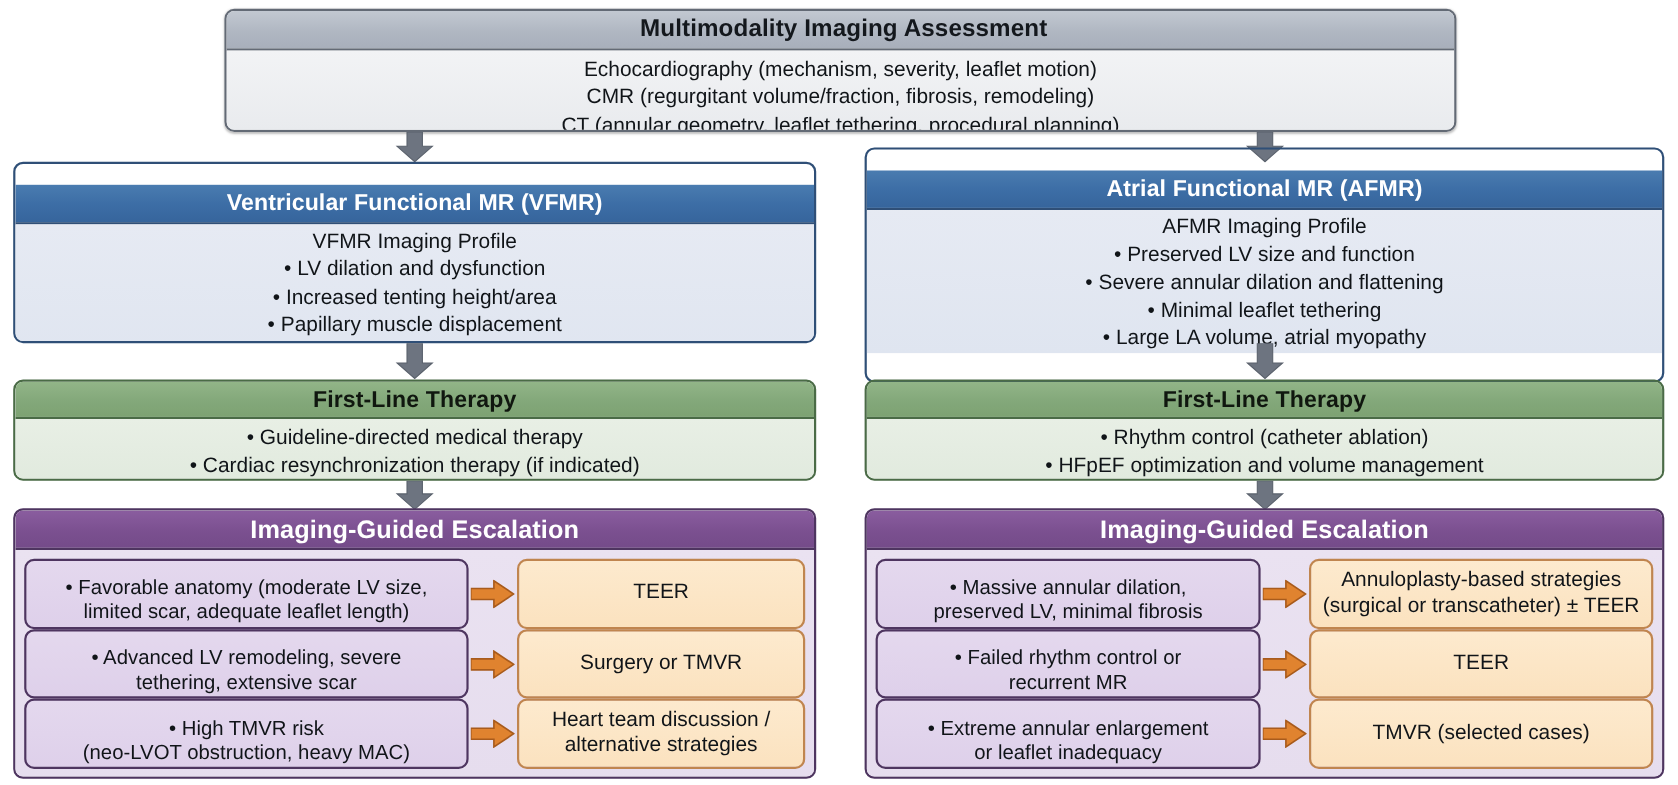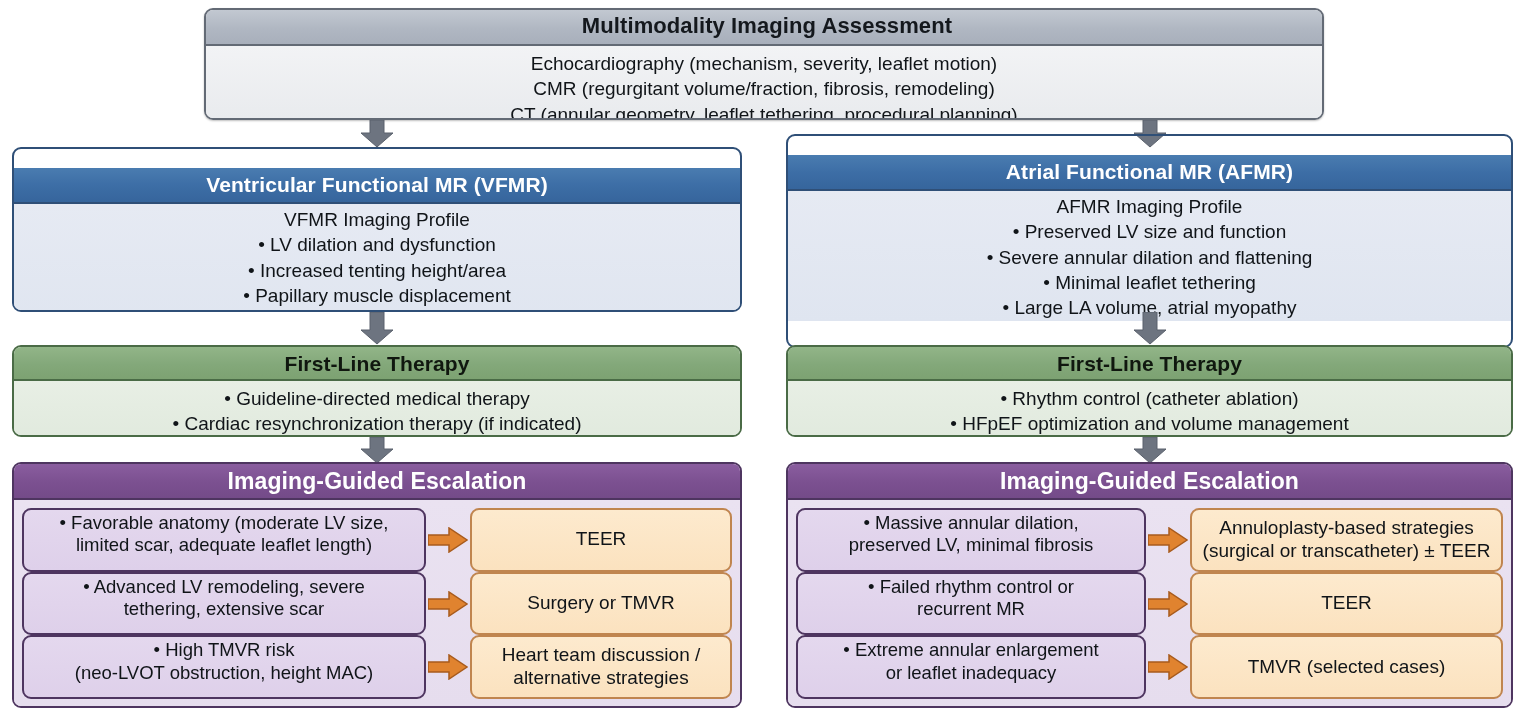--- a/index.html
+++ b/index.html
@@ -125,21 +125,21 @@
     display: flex;
     align-items: center;
     height: 68px;
   }
   .crit {
     background: linear-gradient(180deg,#e4d8ee 0%, #ded0ea 100%);
     border: 2px solid #4e3560;
     border-radius: 9px;
     height: 100%;
     display: flex;
-    align-items: flex-start;
+    align-items: flex-end;
     justify-content: center;
     text-align: center;
     color: #101418;
     font-size: 18.5px;
     line-height: 1.2;
     padding: 2px 8px;
   }
   #esc-left  .crit { width: 404px; }
   #esc-right .crit { width: 350px; }
 
@@ -299,21 +299,21 @@
           <span>
             <span>Surgery or TMVR</span>
           </span>
         </div>
       </div>
 
       <div class="esc-row">
         <div class="crit">
           <span>
             <span>• High TMVR risk</span><br>
-            <span>(neo-LVOT obstruction, height MAC)</span>
+            <span>(neo-LVOT obstruction, heavy MAC)</span>
           </span>
         </div>
         <div class="arrow-h">
           <svg width="40" height="26" viewBox="0 0 40 26">
             <polygon points="0,8 21,8 21,1 39,13 21,25 21,18 0,18" fill="#e0832f" stroke="#a85b1c" stroke-width="1.5"></polygon>
           </svg>
         </div>
         <div class="action">
           <span>
             <span>Heart team discussion /</span><br>

